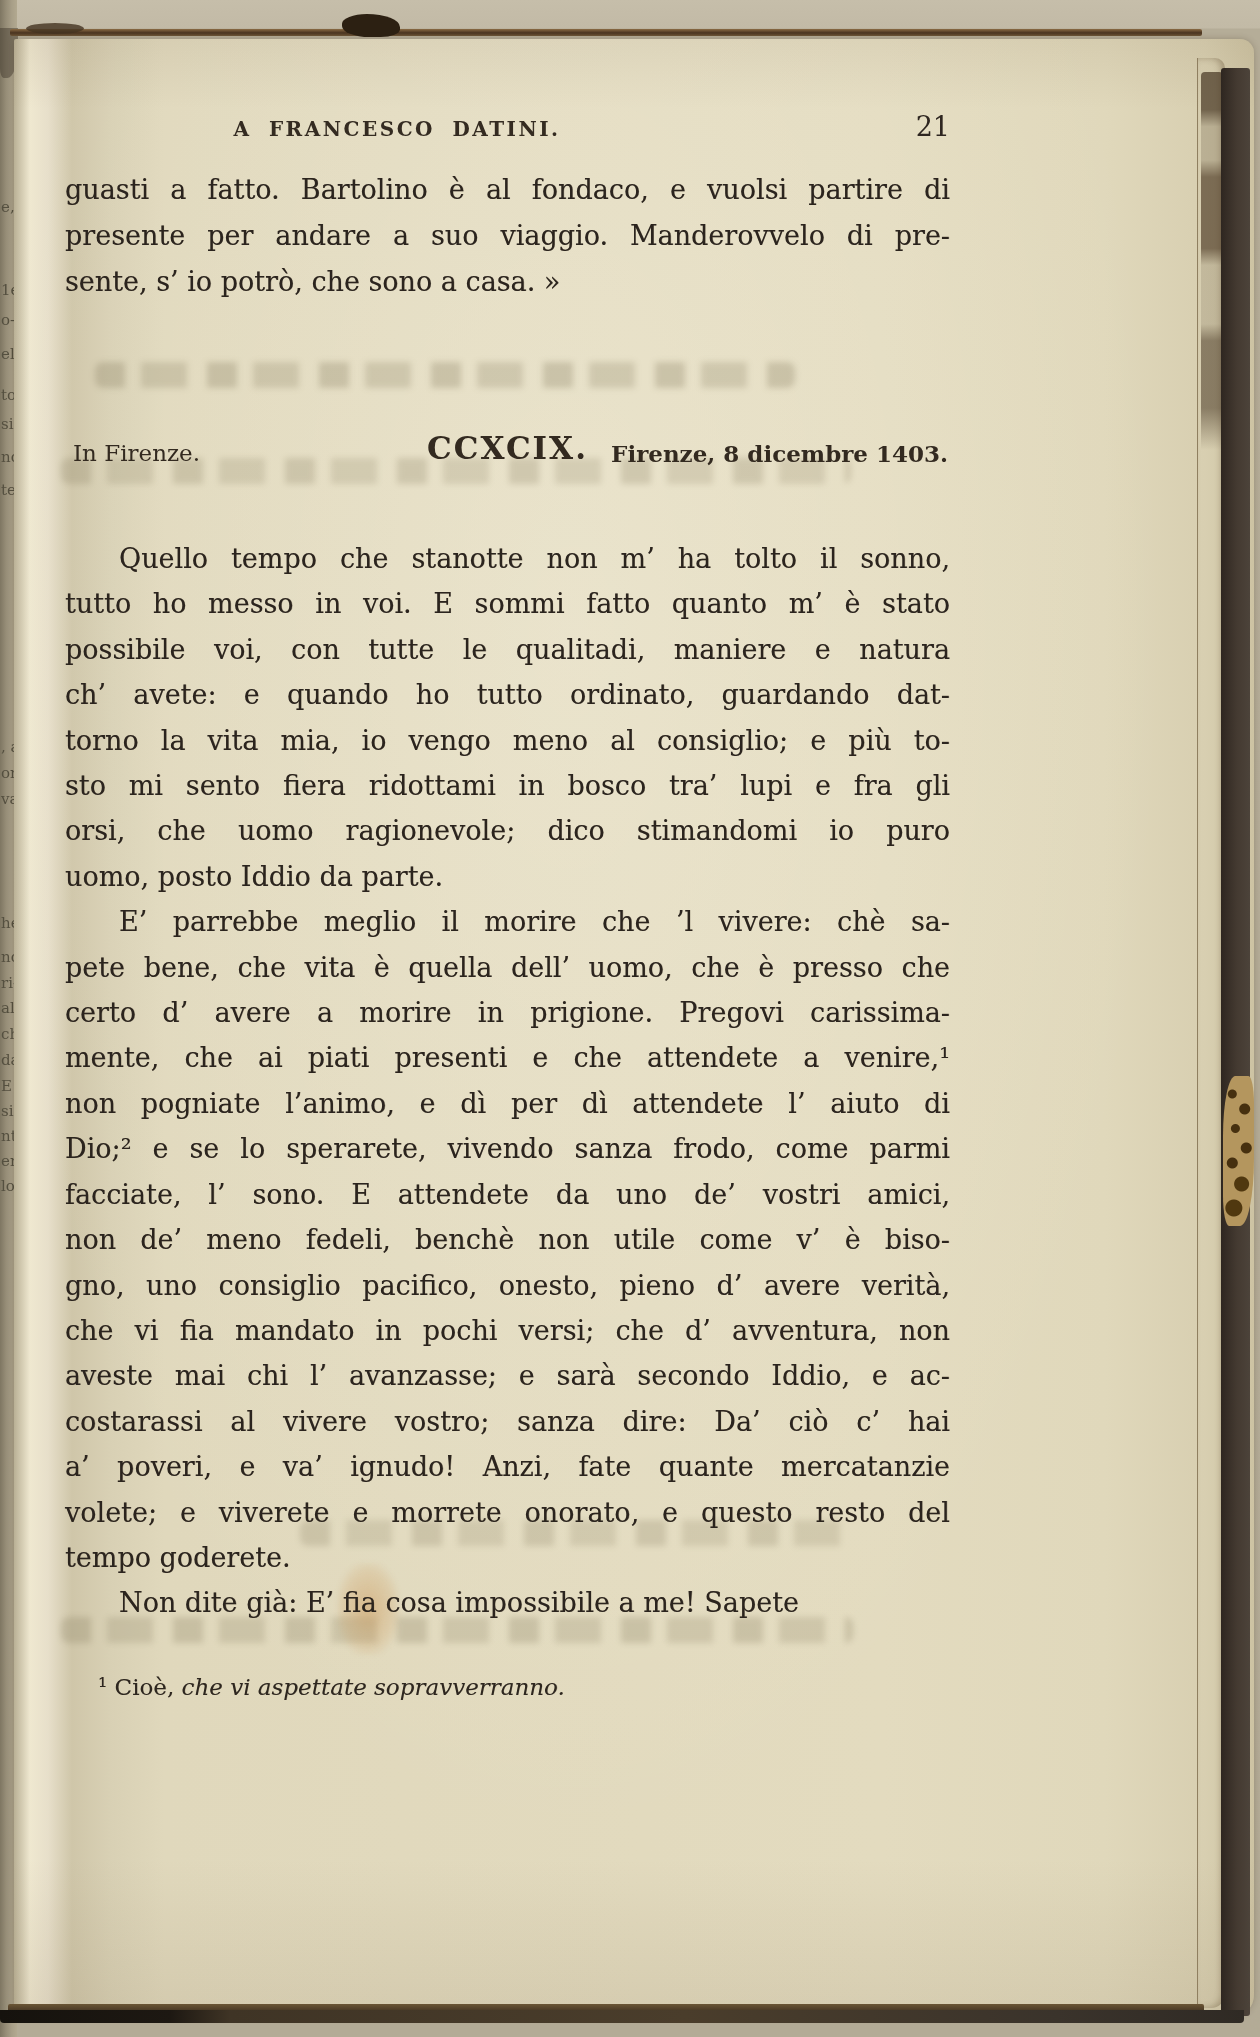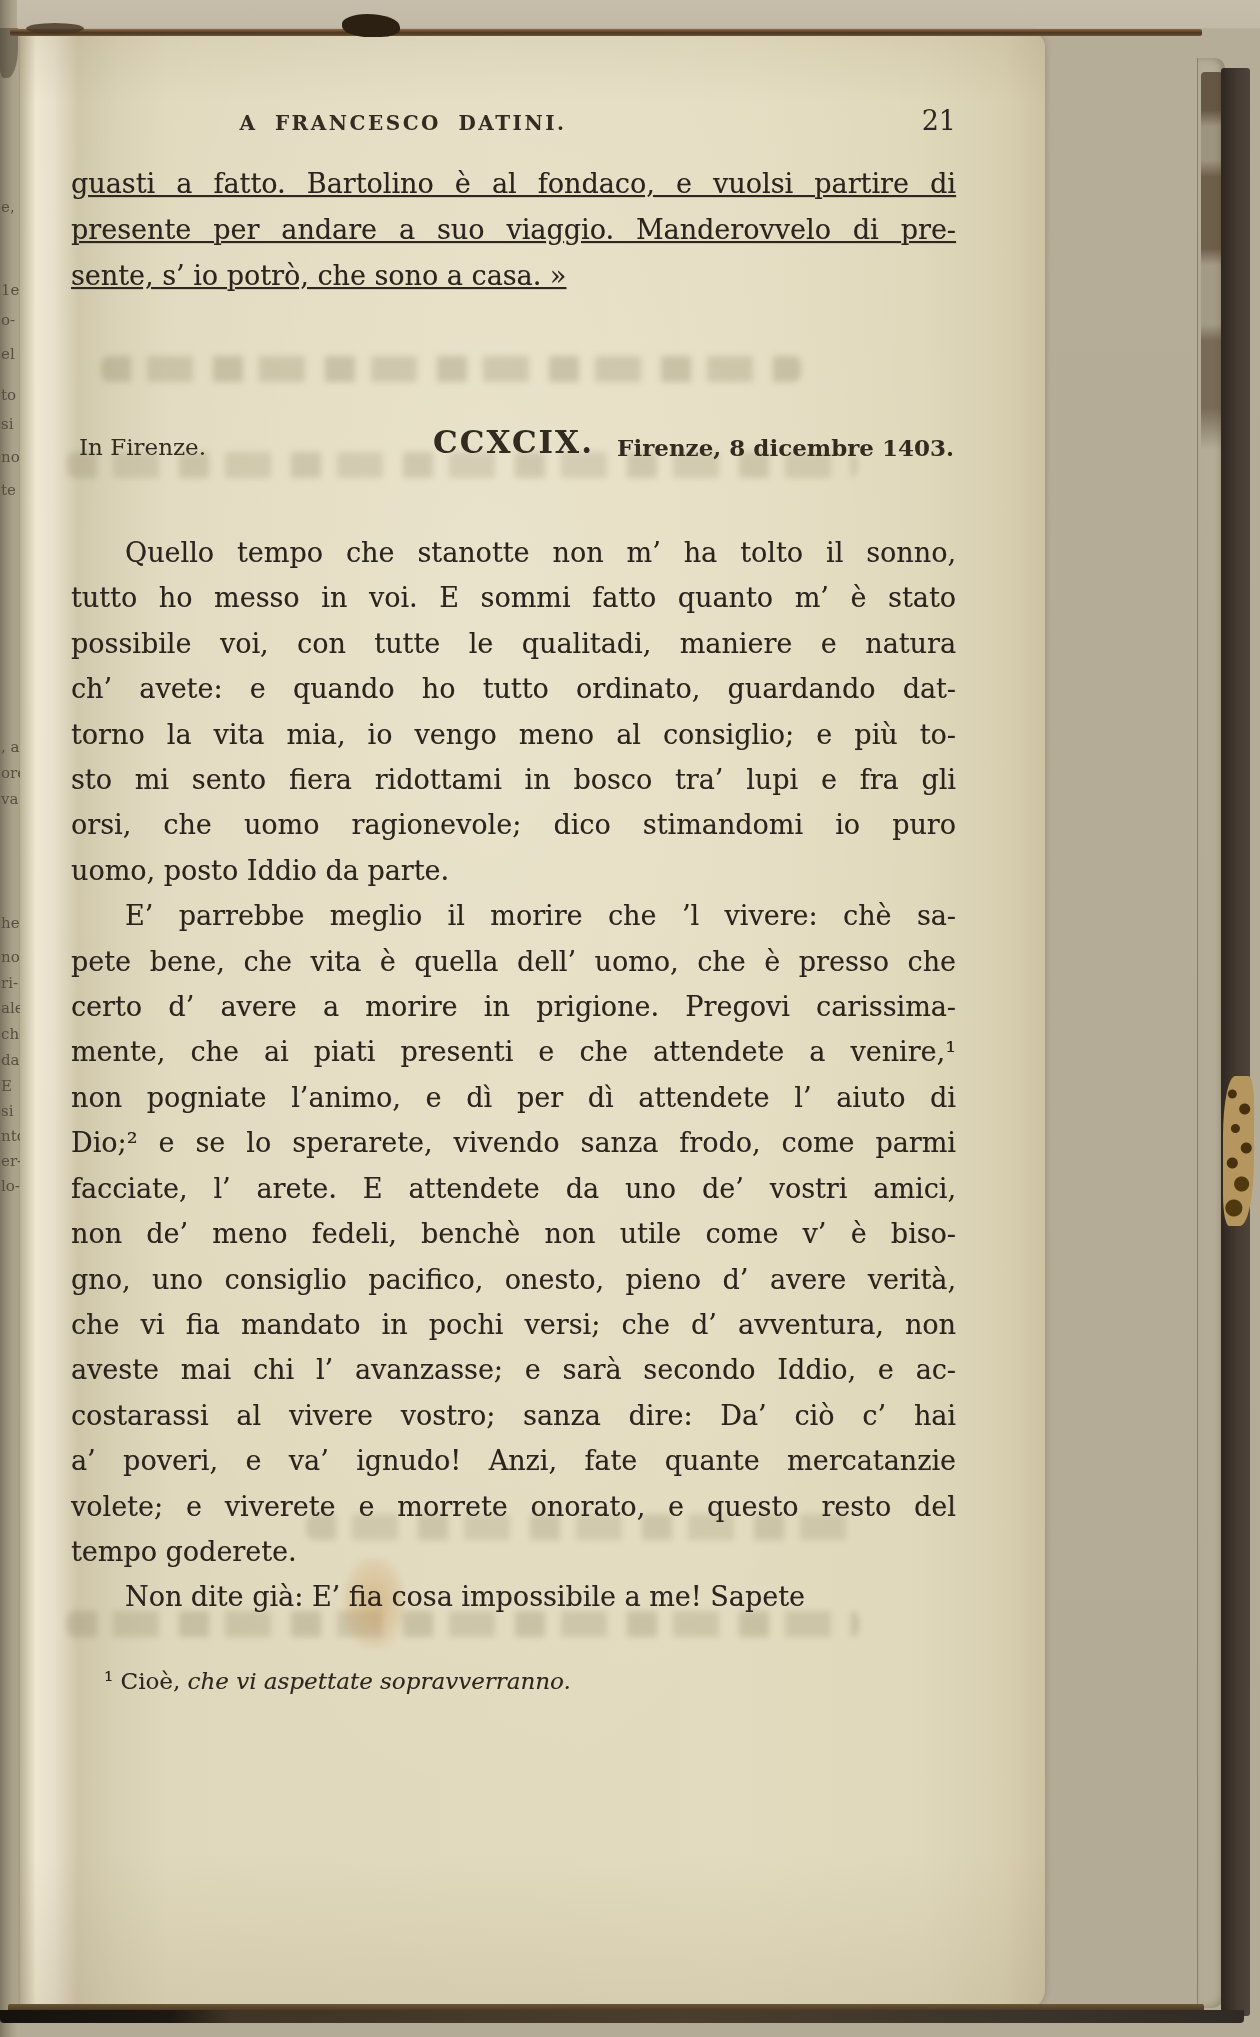--- a/index.html
+++ b/index.html
@@ -9,27 +9,27 @@
 
   
   #left-strip{position:absolute;left:0;top:0;width:17px;height:2037px;
       background:linear-gradient(90deg,#7e7662 0,#968d77 35%,#a89f88 70%,#b2a990 100%);}
   .frag{position:absolute;left:1px;font-size:15px;color:#555040;line-height:1;
       letter-spacing:0;white-space:nowrap;}
   #left-dark-top{position:absolute;left:0;top:28px;width:18px;height:50px;
       background:rgba(60,52,40,.45);border-radius:0 0 60% 20%;}
 
   
-  #page{position:absolute;left:14px;top:33px;width:1025px;height:1978px;
+  #page{position:absolute;left:14px;top:39px;width:1240px;height:1978px;
       border-radius:2px 14px 22px 2px;
       background:
         radial-gradient(ellipse at 45% 30%, rgba(255,252,240,.28), rgba(255,252,240,0) 62%),
         linear-gradient(180deg, rgba(120,100,70,.10) 0, rgba(0,0,0,0) 70px, rgba(0,0,0,0) 92%, rgba(120,100,70,.12) 100%),
         linear-gradient(90deg,#b9b095 0px,#efe8d0 16px,#e7dfca 34px,#cfc6a9 58px,#d8d0b4 95px,#e0d8bc 150px,#e3dbbf 70%,#e0d8bb 88%,#d8cfb1 96%,#cdc3a3 100%);
-      box-shadow:0 0 6px rgba(60,45,25,.25);margin-left:6px;}
+      box-shadow:0 0 6px rgba(60,45,25,.25);}
   #top-edge{position:absolute;left:10px;top:29px;width:1192px;height:7px;
       background:linear-gradient(180deg,#8a6b44 0,#4a3420 55%,#6b5436 100%);border-radius:2px;}
   #top-blob{position:absolute;left:342px;top:14px;width:58px;height:23px;background:#2c2012;
       border-radius:45% 60% 35% 50%;}
   #top-blob2{position:absolute;left:26px;top:23px;width:58px;height:11px;background:#443320;
       border-radius:50%;opacity:.8;}
   #bottom-edge{position:absolute;left:8px;top:2004px;width:1196px;height:8px;
       background:linear-gradient(180deg,#6b5636,#433322);border-radius:2px;}
   #bottom-band{position:absolute;left:0;top:2010px;width:1244px;height:13px;
       background:linear-gradient(90deg,#15120d 0,#1d1812 170px,#3f3425 230px,#4a3d2b 55%,#3a332b 85%,#2f2a24 100%);
@@ -61,21 +61,21 @@
   #content{position:absolute;left:51px;top:0;width:885px;height:100%;color:#2e2username;color:#2e2721;}
   #running-head{position:absolute;top:72px;left:0;width:885px;height:36px;}
   #head-title{position:absolute;left:0;top:6px;width:664px;text-align:center;
       font-size:20px;font-weight:600;letter-spacing:2.5px;word-spacing:8px;color:#342b21;}
   #page-num{position:absolute;right:0;top:0;font-size:27px;font-weight:400;color:#2e2620;}
 
   .bl{font-size:27px;line-height:45.4px;color:#2b241e;
       text-shadow:.3px .4px .5px rgba(50,35,20,.35);}
   .j{text-align:justify;text-align-last:justify;}
   .ind{text-indent:54px;}
-  #para-prev{position:absolute;top:128px;left:0;width:885px;text-decoration:underline;}
+  #para-prev{position:absolute;top:128px;left:0;width:885px;}
   #para-prev .bl{line-height:46px;}
 
   #letter-head{position:absolute;top:391px;left:0;width:885px;height:46px;}
   #place{position:absolute;left:8px;top:10px;font-size:23px;color:#332a20;}
   #letter-num{position:absolute;left:0;width:100%;text-align:center;top:0;
       font-size:31px;font-weight:600;letter-spacing:2px;color:#332a20;}
   #dateline{position:absolute;right:2px;top:10px;font-size:23px;font-weight:600;color:#332a20;}
 
   #letter-body{position:absolute;top:497px;left:0;width:885px;}
 
@@ -160,21 +160,21 @@
           <div class="bl j">torno la vita mia, io vengo meno al consiglio; e più to-</div>
           <div class="bl j">sto mi sento fiera ridottami in bosco tra’ lupi e fra gli</div>
           <div class="bl j">orsi, che uomo ragionevole; dico stimandomi io puro</div>
           <div class="bl">uomo, posto Iddio da parte.</div>
           <div class="bl j ind">E’ parrebbe meglio il morire che ’l vivere: chè sa-</div>
           <div class="bl j">pete bene, che vita è quella dell’ uomo, che è presso che</div>
           <div class="bl j">certo d’ avere a morire in prigione. Pregovi carissima-</div>
           <div class="bl j">mente, che ai piati presenti e che attendete a venire,¹</div>
           <div class="bl j">non pogniate l’animo, e dì per dì attendete l’ aiuto di</div>
           <div class="bl j">Dio;² e se lo sperarete, vivendo sanza frodo, come parmi</div>
-          <div class="bl j">facciate, l’ arete. E attendete da uno de’ vostri amici,</div>
+          <div class="bl j">facciate, l’ sono. E attendete da uno de’ vostri amici,</div>
           <div class="bl j">non de’ meno fedeli, benchè non utile come v’ è biso-</div>
           <div class="bl j">gno, uno consiglio pacifico, onesto, pieno d’ avere verità,</div>
           <div class="bl j">che vi fia mandato in pochi versi; che d’ avventura, non</div>
           <div class="bl j">aveste mai chi l’ avanzasse; e sarà secondo Iddio, e ac-</div>
           <div class="bl j">costarassi al vivere vostro; sanza dire: Da’ ciò c’ hai</div>
           <div class="bl j">a’ poveri, e va’ ignudo! Anzi, fate quante mercatanzie</div>
           <div class="bl j">volete; e viverete e morrete onorato, e questo resto del</div>
           <div class="bl">tempo goderete.</div>
           <div class="bl ind">Non dite già: E’ fia cosa impossibile a me! Sapete</div>
         </div>

